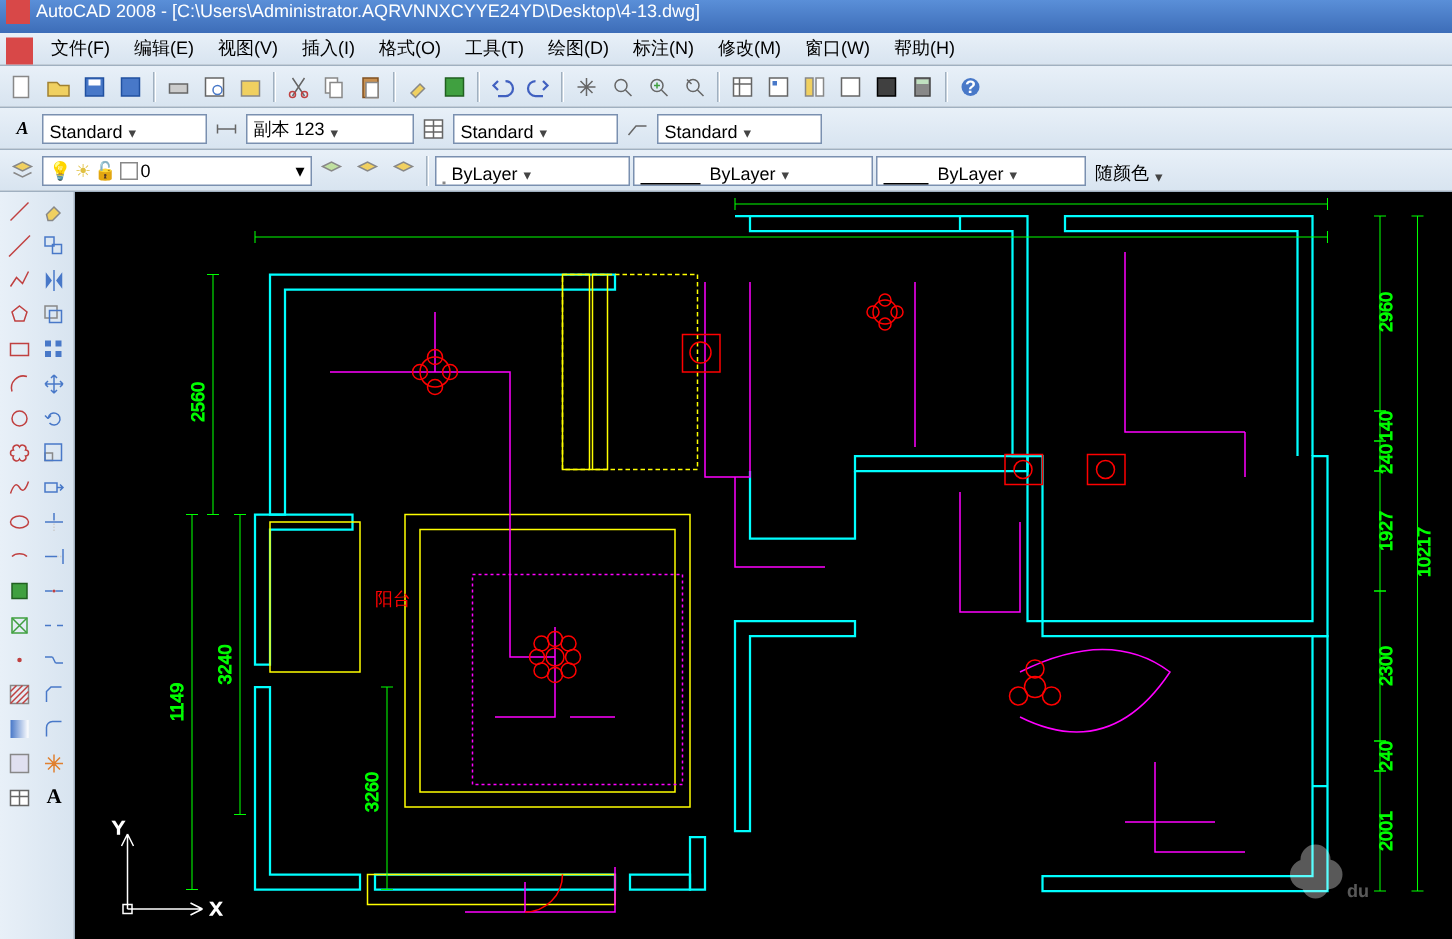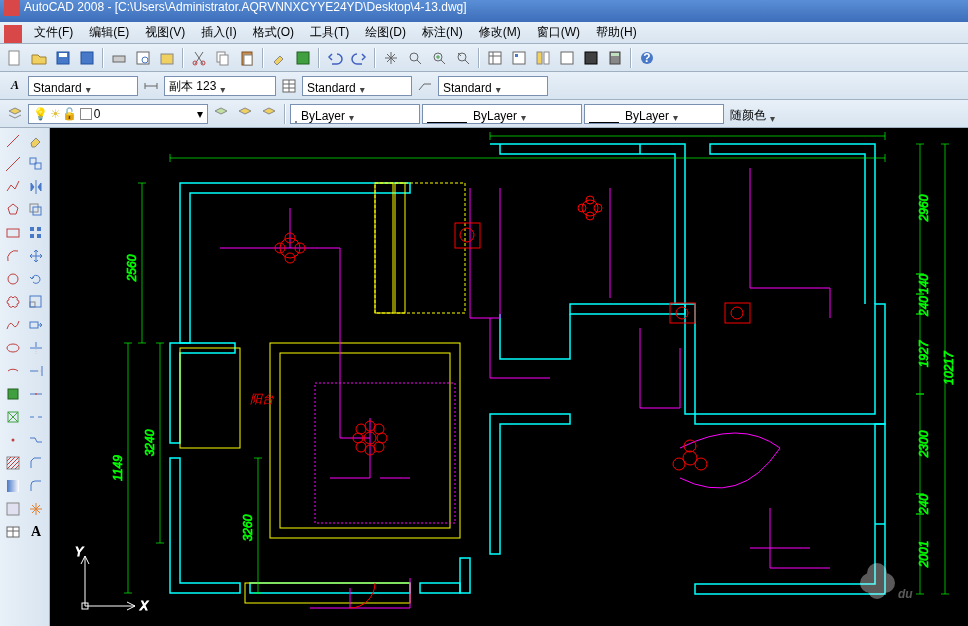--- a/index.html
+++ b/index.html
@@ -8,21 +8,21 @@
 .titlebar .icon { width: 16px; height: 16px; background: #d84848; margin-right: 4px; display: inline-block; }
 .menubar { background: linear-gradient(#e8f0f8, #d8e4f0); height: 22px; display: flex; align-items: flex-end; padding: 0 4px; border-bottom: 1px solid #a0b0c0; }
 .menubar .menu-item { padding: 2px 8px; cursor: default; }
 .toolbar { background: linear-gradient(#e8f0f8, #d8e4f0); height: 28px; display: flex; align-items: center; padding: 2px 4px; border-bottom: 1px solid #a0b0c0; gap: 2px; }
 .tb-btn { width: 22px; height: 22px; display: flex; align-items: center; justify-content: center; border: 1px solid transparent; cursor: pointer; }
 .tb-sep { width: 2px; height: 20px; border-left: 1px solid #a0b0c0; border-right: 1px solid #fff; margin: 0 2px; }
 .combo { background: #fff; border: 1px solid #7a90b0; height: 20px; display: flex; align-items: flex-end; padding: 0 4px; position: relative; }
 .combo::after { content: "▾"; margin-left: 4px; color: #444; font-size: 10px; }
 .left-tools { width: 50px; background: linear-gradient(90deg, #e8f0f8, #d8e4f0); border-right: 1px solid #a0b0c0; display: flex; flex-wrap: wrap; padding: 2px; gap: 1px; align-content: flex-start; }
 .left-tools .tb-btn { width: 22px; height: 22px; }
-.viewport { flex: 1; background: #000; position: relative; overflow: hidden; font-style: italic; }
+.viewport { flex: 1; background: #000; position: relative; overflow: hidden; }
 .content-area { display: flex; height: calc(626px - 22px - 22px - 28px - 28px - 28px); }
 svg.drawing { width: 100%; height: 100%; }
 .layer-row { display: flex; align-items: center; gap: 2px; background: #fff; border: 1px solid #7a90b0; height: 20px; padding: 0 4px; width: 180px; }
 .layer-row span.sq { width: 12px; height: 12px; display: inline-block; }
 </style>
 </head>
 <body>
 
 <div class="titlebar">
   <span class="icon"></span>

